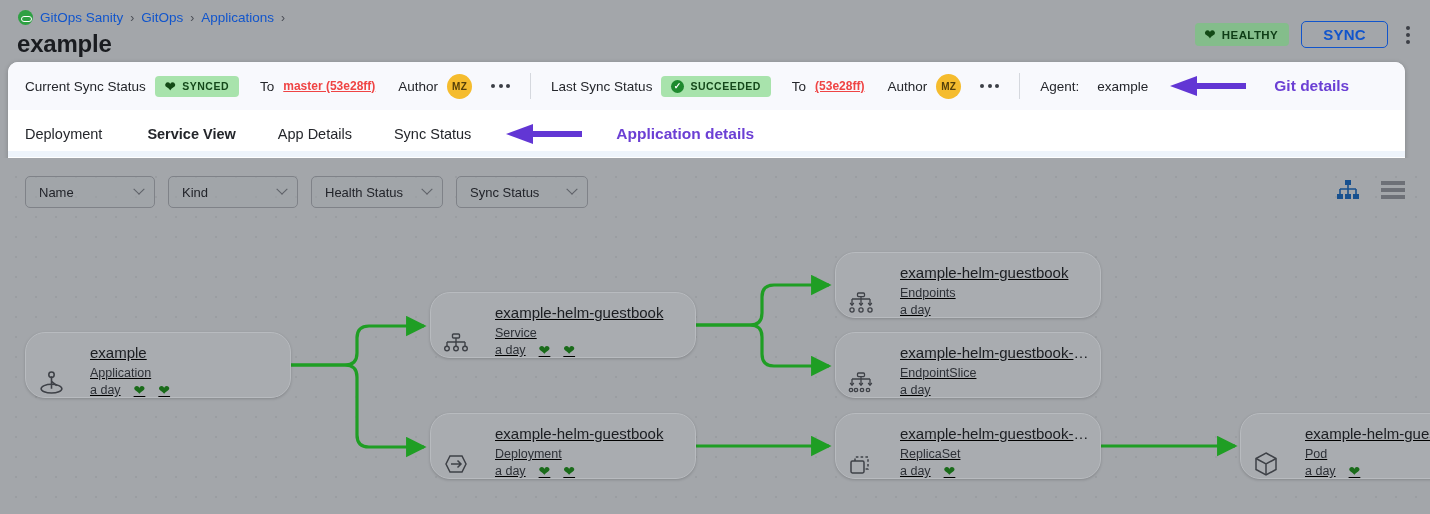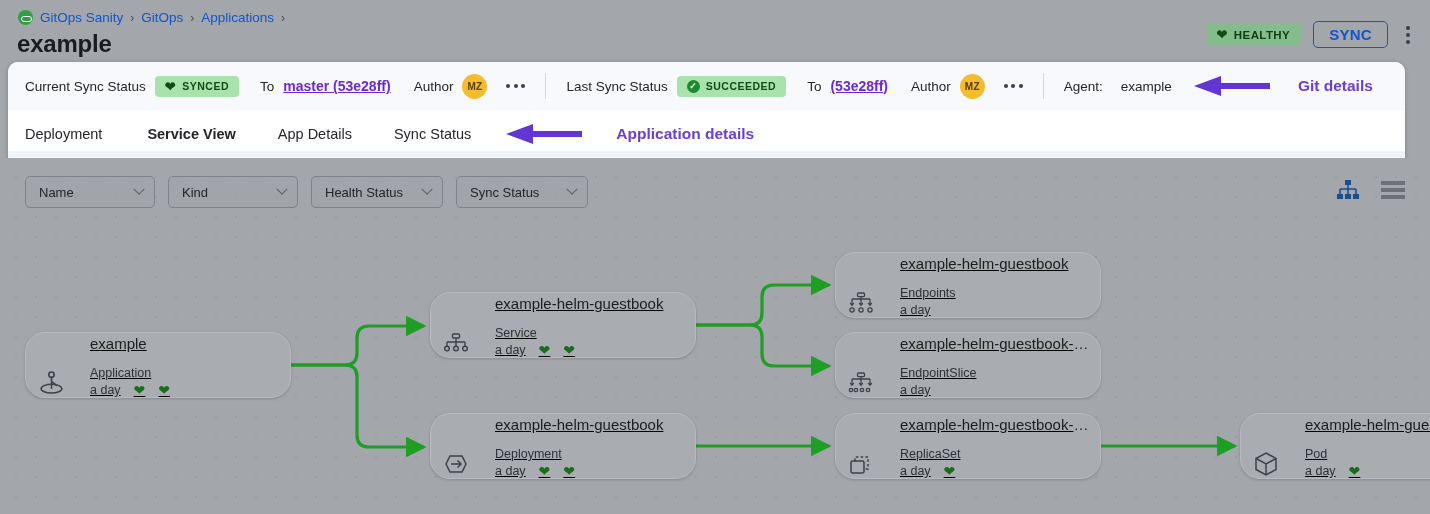--- a/index.html
+++ b/index.html
@@ -44,21 +44,21 @@
   }
   .badge-healthy {
     display: flex; align-items: center; gap: 6px;
     background: #84bd8b; color: #0e3d16;
     border-radius: 4px; padding: 5px 11px 5px 10px;
     font-size: 11.5px; font-weight: bold; letter-spacing: 0.4px;
   }
   .heart { display: inline-block; color: #134a16; font-size: 13px; line-height: 1; }
   .btn-sync {
     border: 1.5px solid #1155cc; color: #1155cc; background: transparent;
-    border-radius: 5px; padding: 4px 15px;
+    border-radius: 5px; padding: 4px 21px;
     font-size: 15px; font-weight: bold; letter-spacing: 0.3px;
     font-family: "Liberation Sans", sans-serif; cursor: pointer;
   }
   .kebab { display: flex; flex-direction: column; gap: 3px; padding: 4px 6px; cursor: pointer; }
   .kebab i { width: 4px; height: 4px; border-radius: 50%; background: #3c3f46; display: block; }
 
   
   .overlay-card {
     position: absolute; left: 8px; top: 62px; width: 1397px; height: 124px;
     background: #ffffff; border-radius: 10px;
@@ -76,21 +76,21 @@
     display: inline-flex; align-items: center; gap: 6px;
     background: #a8e3ac; border-radius: 4px; padding: 4px 10px;
     font-size: 10.5px; font-weight: bold; letter-spacing: 0.5px; color: #14481a;
   }
   .chk {
     width: 13px; height: 13px; border-radius: 50%; background: #1e8a2e;
     display: inline-flex; align-items: center; justify-content: center;
     color: #fff; font-size: 9px; line-height: 1; font-weight: bold;
   }
   .to-label { color: #24262b; margin-left: 12px; }
-  .rev-link { color: #6d28d9; font-weight: bold; font-size: 14px; text-decoration: underline; }
+  .rev-link { color: #ef4444; font-weight: bold; font-size: 12px; text-decoration: underline; }
   .author-label { margin-left: 14px; color: #24262b; }
   .avatar {
     width: 25px; height: 25px; border-radius: 50%; background: #f5bc2e;
     color: #55400a; font-size: 10px; font-weight: bold;
     display: flex; align-items: center; justify-content: center; letter-spacing: 0.3px;
   }
   .dots3 { display: flex; gap: 3.5px; margin-left: 10px; cursor: pointer; }
   .dots3 i { width: 4px; height: 4px; border-radius: 50%; background: #3c3f46; }
   .vdiv { width: 1px; height: 26px; background: #d5d8de; margin: 0 20px; }
   .agent-label { color: #24262b; }
@@ -168,21 +168,21 @@
   .node-icon {
     width: 50px; flex: 0 0 50px; display: flex; align-items: center; justify-content: center;
     color: #3e4147;
   }
   .node-divider { width: 1px; background: #8e9196; margin: 10px 0; flex: 0 0 1px; }
   .node-body { flex: 1 1 auto; padding: 9px 10px 0 13px; overflow: hidden; }
   .node-title {
     font-size: 15px; color: #1b1d21; white-space: nowrap; overflow: hidden;
     text-overflow: ellipsis; line-height: 1.25;
   }
-  .node-kind { font-size: 12.5px; color: #2d3036; margin-top: 12px; }
+  .node-kind { font-size: 12.5px; color: #2d3036; margin-top: 3px; }
   .node-meta { display: flex; align-items: center; gap: 13px; margin-top: 3px; }
   .node-age { font-size: 12.5px; color: #2d3036; }
   .nheart { color: #1a6b1a; font-size: 14px; line-height: 1; }
 
   svg.edges { position: absolute; left: 0; top: 0; width: 1430px; height: 356px; pointer-events: none; }
 </style>
 </head>
 <body>
 
 <div class="page">

